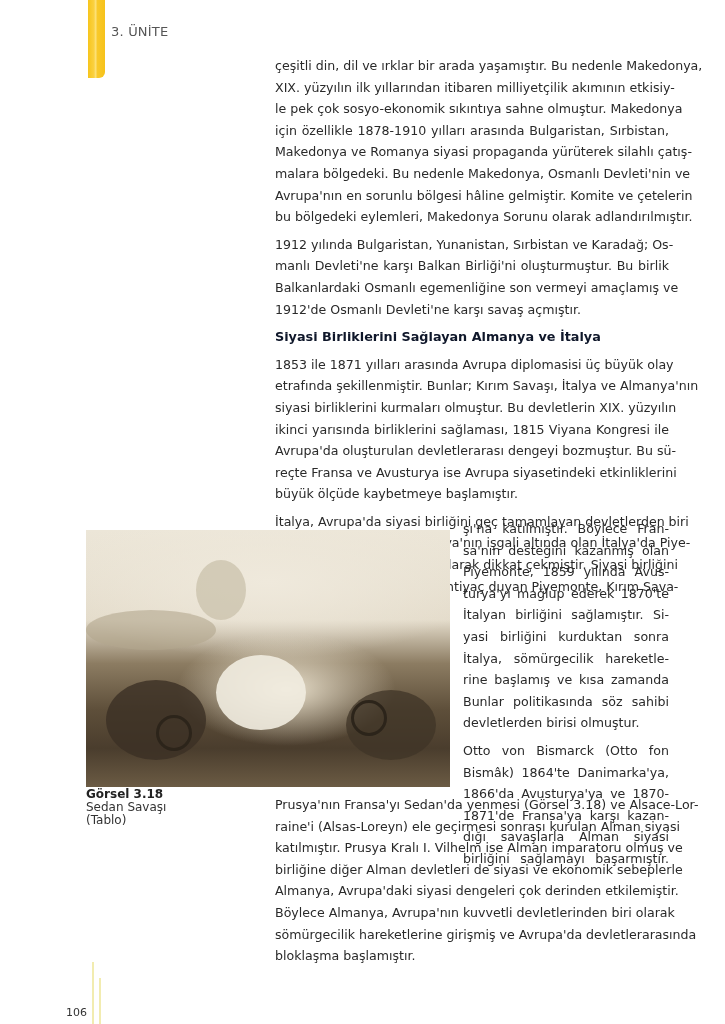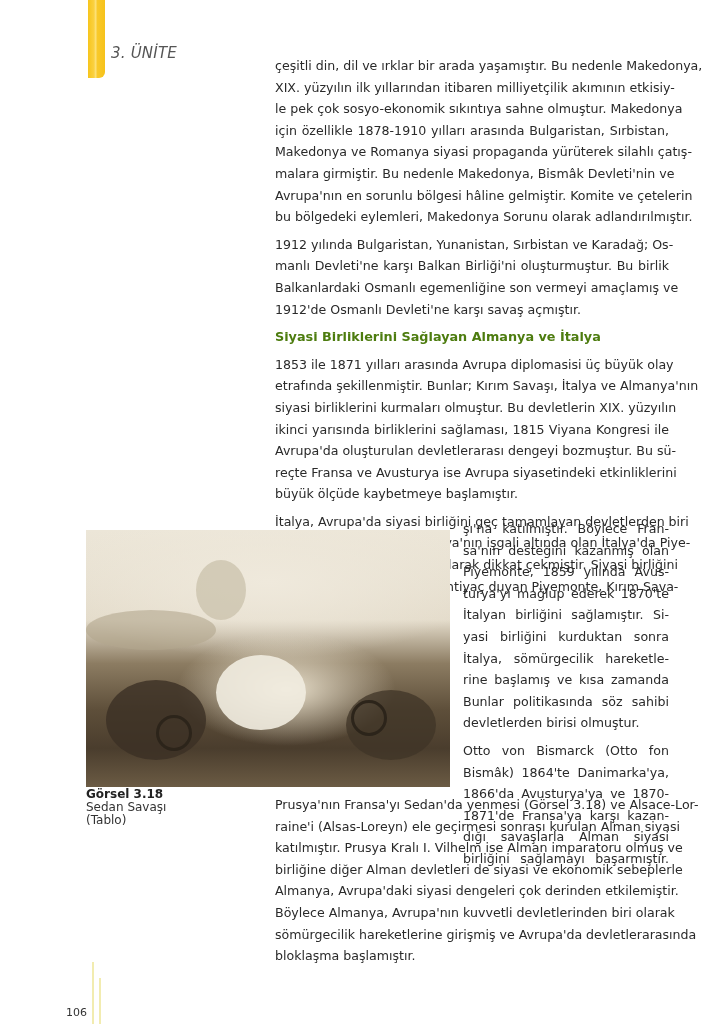--- a/index.html
+++ b/index.html
@@ -5,31 +5,31 @@
     * { margin: 0; padding: 0; box-sizing: border-box; }
     html, body { width: 725px; height: 1024px; background: #ffffff; overflow: hidden; }
     body { position: relative; font-family: "DejaVu Sans", sans-serif; color: #2b2b2b; }
 
     .unit-bar {
       position: absolute; left: 88px; top: 0; width: 17px; height: 78px;
       background: linear-gradient(90deg, #f7c51c 0%, #fbd140 35%, #fde27a 45%, #f9c92a 55%, #f6c21a 100%);
       border-radius: 0 0 6px 0;
     }
     .unit-label {
-      position: absolute; left: 111px; top: 44px;
-      font-family: "DejaVu Sans", sans-serif; font-size: 15px; color: #555; letter-spacing: 0.2px; font-style: italic;
+      position: absolute; left: 111px; top: 24px;
+      font-family: "DejaVu Sans", sans-serif; font-size: 13px; color: #555; letter-spacing: 0.2px;
     }
 
     .col {
       position: absolute; left: 275px; width: 394px;
       font-size: 12.6px; line-height: 21.6px; color: #2a2a2a;
       text-align: justify; hyphens: manual;
     }
     .col p { margin-bottom: 6px; }
-    .col h3 { font-size: 12.8px; font-weight: bold; line-height: 21.6px; margin-bottom: 6px; color: #4d7c0f; }
+    .col h3 { font-size: 12.8px; font-weight: bold; line-height: 21.6px; margin-bottom: 6px; color: #0f172a; }
 
     .line { display: block; text-align: justify; text-align-last: justify; white-space: nowrap; }
     .line.last { text-align-last: left; }
 
     .wrap-col {
       position: absolute; left: 463px; width: 206px;
       font-size: 12.6px; line-height: 21.6px; color: #2a2a2a;
     }
 
     .figure {
@@ -59,21 +59,21 @@
 <div class="unit-bar"></div>
 <div class="unit-label">3. ÜNİTE</div>
 
 <div class="col" style="top:55px;">
   <p>
     <span class="line">çeşitli din, dil ve ırklar bir arada yaşamıştır. Bu nedenle Makedonya,</span>
     <span class="line">XIX. yüzyılın ilk yıllarından itibaren milliyetçilik akımının etkisiy-</span>
     <span class="line">le pek çok sosyo-ekonomik sıkıntıya sahne olmuştur. Makedonya</span>
     <span class="line">için özellikle 1878-1910 yılları arasında Bulgaristan, Sırbistan,</span>
     <span class="line">Makedonya ve Romanya siyasi propaganda yürüterek silahlı çatış-</span>
-    <span class="line">malara girmiştir. Bu nedenle Makedonya, Bismâk Devleti'nin ve</span>
+    <span class="line">malara bölgedeki. Bu nedenle Makedonya, Osmanlı Devleti'nin ve</span>
     <span class="line">Avrupa'nın en sorunlu bölgesi hâline gelmiştir. Komite ve çetelerin</span>
     <span class="line last">bu bölgedeki eylemleri, Makedonya Sorunu olarak adlandırılmıştır.</span>
   </p>
   <p>
     <span class="line">1912 yılında Bulgaristan, Yunanistan, Sırbistan ve Karadağ; Os-</span>
     <span class="line">manlı Devleti'ne karşı Balkan Birliği'ni oluşturmuştur. Bu birlik</span>
     <span class="line">Balkanlardaki Osmanlı egemenliğine son vermeyi amaçlamış ve</span>
     <span class="line last">1912'de Osmanlı Devleti'ne karşı savaş açmıştır.</span>
   </p>
   <h3>Siyasi Birliklerini Sağlayan Almanya ve İtalya</h3>

